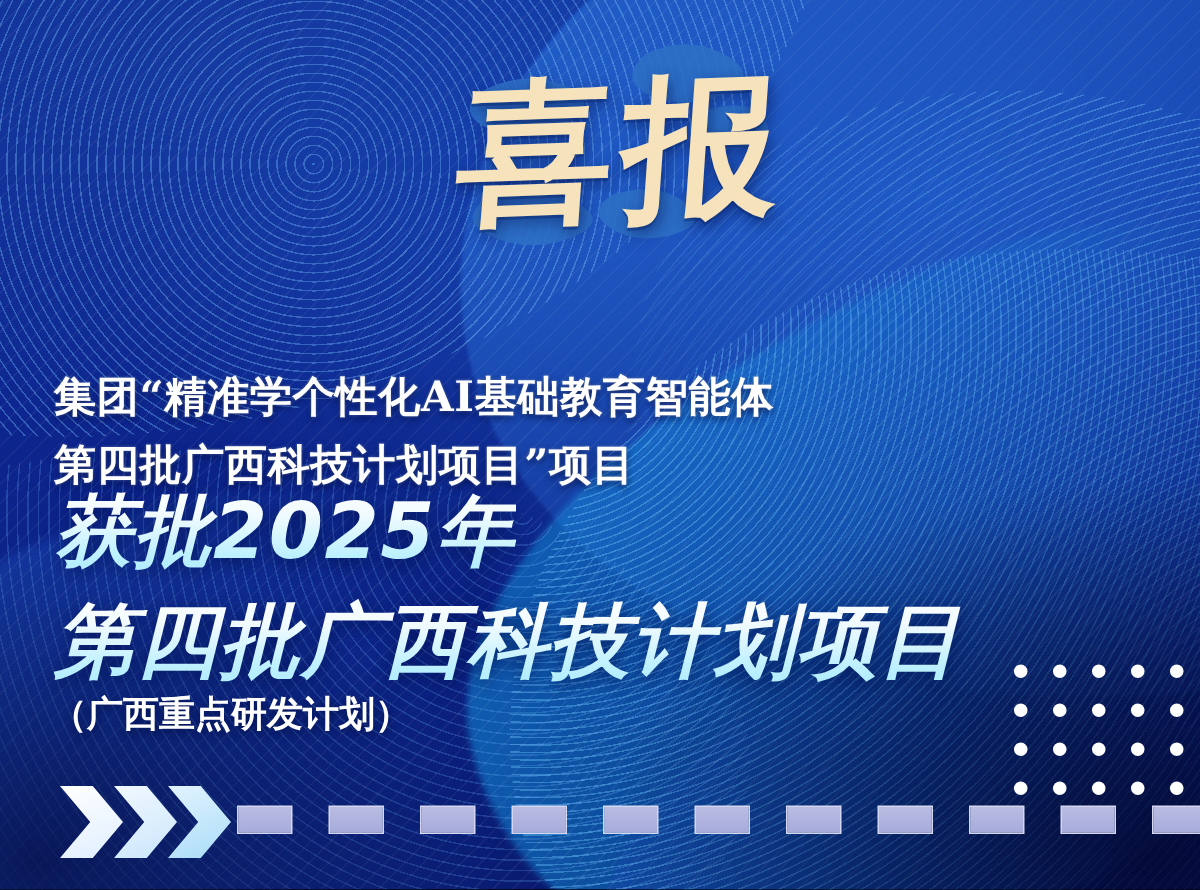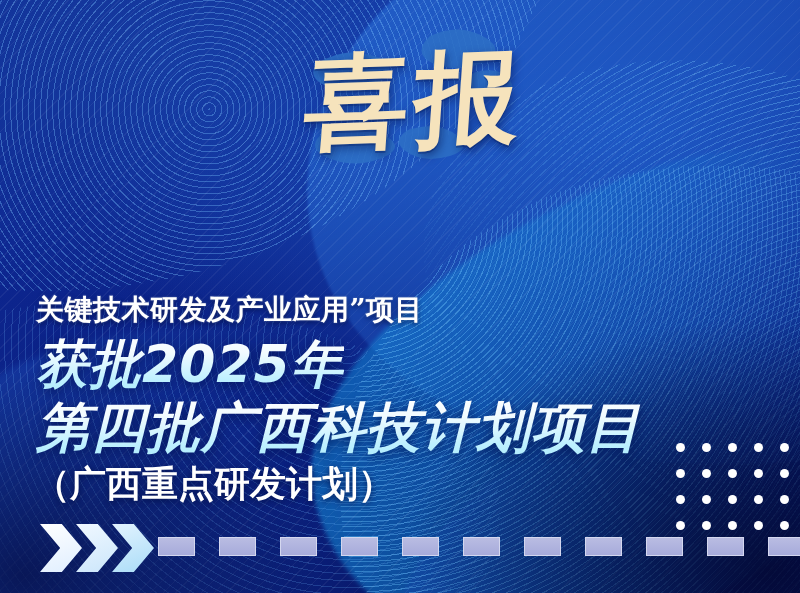--- a/index.html
+++ b/index.html
@@ -123,27 +123,27 @@
 
   .headline{
     position:absolute;left:36px;white-space:nowrap;
     font-family:"DejaVu Sans","Liberation Sans",sans-serif;
     font-weight:bold;font-style:italic;font-size:52px;letter-spacing:1px;
     background:linear-gradient(180deg,#ffffff 0%,#f2fbff 32%,#bdf0ff 72%,#a6e9fb 100%);
     -webkit-background-clip:text;background-clip:text;
     color:transparent;-webkit-text-fill-color:transparent;
     filter:drop-shadow(0 3px 6px rgba(2,16,80,.75));
   }
-  #head1{top:330px;}
+  #head1{top:320px;}
   #head2{top:392px;font-size:54px;font-family:Liberation Mono, monospace;}
 
   .paren-line{
     position:absolute;left:34px;top:460px;white-space:nowrap;
     font-family:"DejaVu Serif","Liberation Serif",serif;
-    font-weight:bold;font-size:36px;color:#ffffff;
+    font-weight:bold;font-size:24px;color:#ffffff;
     text-shadow:0 2px 6px rgba(2,14,70,.85);
   }
 
   
   .chevrons{position:absolute;left:40px;top:524px;display:flex;gap:0px;}
   .chev{
     width:42px;height:48px;margin-right:-6px;
     clip-path:polygon(0 0,52% 0,100% 50%,52% 100%,0 100%,48% 50%);
     border:0;
   }
@@ -190,21 +190,22 @@
         <path d="M36 52 q28 -18 58 -8 q26 9 8 24 q-22 16 -50 8 q-26 -8 -16 -24z"></path>
         <path d="M150 24 q30 -14 56 2 q20 13 -2 24 q-26 12 -52 1 q-20 -10 -2 -27z"></path>
         <path d="M196 60 q24 -6 34 8 q8 14 -12 18 q-24 5 -32 -8 q-6 -12 10 -18z"></path>
         <path d="M44 120 q34 -12 62 4 q20 12 -4 22 q-30 12 -58 -2 q-18 -10 0 -24z"></path>
         <path d="M128 118 q30 -10 50 6 q14 13 -8 20 q-28 8 -46 -6 q-12 -10 4 -20z"></path>
       </g>
     </svg>
     <div class="callig">喜报</div>
   </div>
 
-  <div class="subtitle" id="sub2">关键技术研发及产业应用”项目</div>
+  <div class="subtitle" id="sub1">集团“精准学个性化AI基础教育智能体</div>
+  <div class="subtitle" id="sub2">第四批广西科技计划项目”项目</div>
 
   <div class="headline" id="head1">获批2025年</div>
   <div class="headline" id="head2">第四批广西科技计划项目</div>
 
   <div class="paren-line">（广西重点研发计划）</div>
 
   <div class="chevrons">
     <div class="chev chev1"></div>
     <div class="chev chev2"></div>
     <div class="chev chev3"></div>

